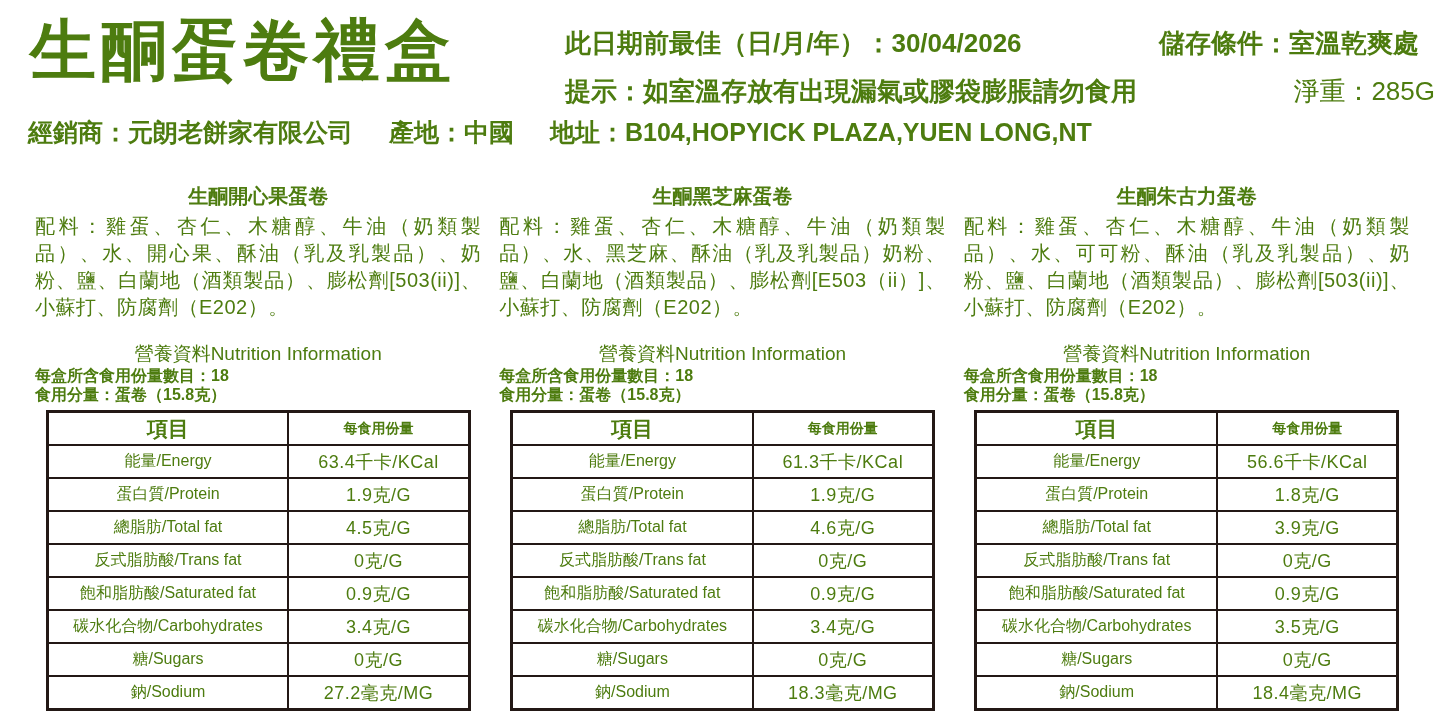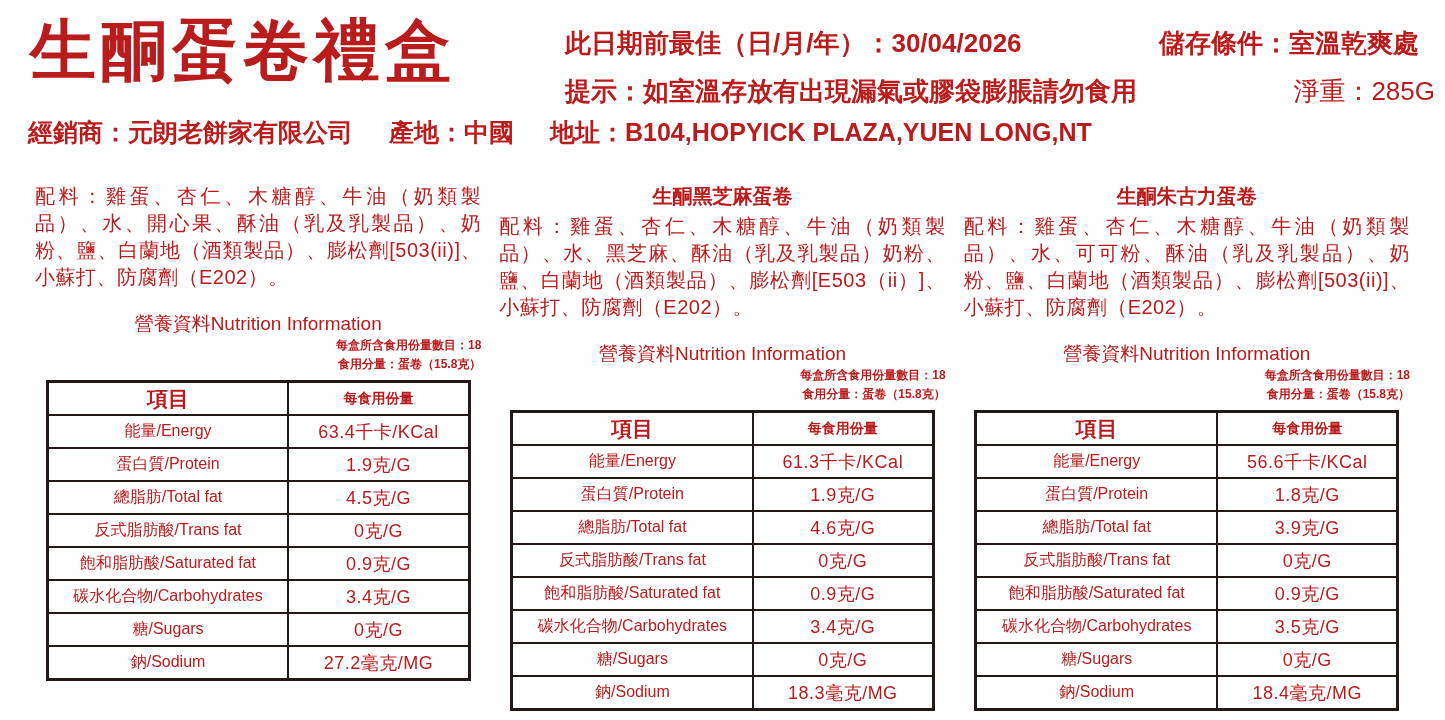--- a/index.html
+++ b/index.html
@@ -1,20 +1,20 @@
 <!DOCTYPE html>
 <html><head>
 <meta charset="utf-8">
 <style>
   html,body{margin:0;padding:0;background:#ffffff;}
   .label-sheet{
     position:relative;
     width:1445px;height:720px;
     background:#ffffff;
-    color:#b91c1c;
+    color:#4d7c0f;
     font-family:"Liberation Sans",sans-serif;
     overflow:hidden;
   }
   .title{
     position:absolute;left:30px;top:8px;
     font-size:66px;font-weight:bold;letter-spacing:5px;
     line-height:1.3;
   }
   .best{position:absolute;left:565px;top:26px;font-size:26px;font-weight:bold;}
   .storage{position:absolute;right:26px;top:26px;font-size:26px;font-weight:bold;}
@@ -30,21 +30,21 @@
     display:flex;gap:18px;
   }
   .col{flex:1;min-width:0;}
   .pname{text-align:center;font-size:20px;font-weight:bold;height:30px;line-height:26px;}
   .ingr{
     font-size:20px;line-height:27px;height:128px;
     text-align:justify;text-justify:inter-character;
     overflow:hidden;letter-spacing:0.5px;
   }
   .ntitle{text-align:center;font-size:19px;font-weight:normal;height:25px;line-height:25px;}
-  .nline{text-align:right;font-size:12px;line-height:19px;font-weight:bold;}
+  .nline{text-align:left;font-size:16px;line-height:19px;font-weight:bold;}
   .ntable{
     width:425px;margin:6px auto 0;
     border-collapse:collapse;border:3px solid #231815;
     table-layout:fixed;
   }
   .ntable th,.ntable td{
     border:2px solid #231815;text-align:center;
     padding:0 16px;height:31px;overflow:hidden;white-space:nowrap;
   }
   .h-item{font-size:21px;font-weight:bold;width:49%;}
@@ -66,20 +66,21 @@
 
   <div class="dist-row">
     <span>經銷商：元朗老餅家有限公司</span>
     <span>產地：中國</span>
     <span>地址：B104,HOPYICK PLAZA,YUEN LONG,NT</span>
   </div>
 
   <div class="cols">
 
     <div class="col">
+      <div class="pname">生酮開心果蛋卷</div>
       <div class="ingr">配料：雞蛋、杏仁、木糖醇、牛油（奶類製品）、水、開心果、酥油（乳及乳製品）、奶粉、鹽、白蘭地（酒類製品）、膨松劑[503(ii)]、小蘇打、防腐劑（E202）。</div>
       <div class="ntitle">營養資料Nutrition Information</div>
       <div class="nline">每盒所含食用份量數目：18</div>
       <div class="nline">食用分量：蛋卷（15.8克）</div>
       <table class="ntable">
         <tbody>
             <tr>
           <th class="h-item">項目</th>
           <th class="h-serv">每食用份量</th>
         </tr>

